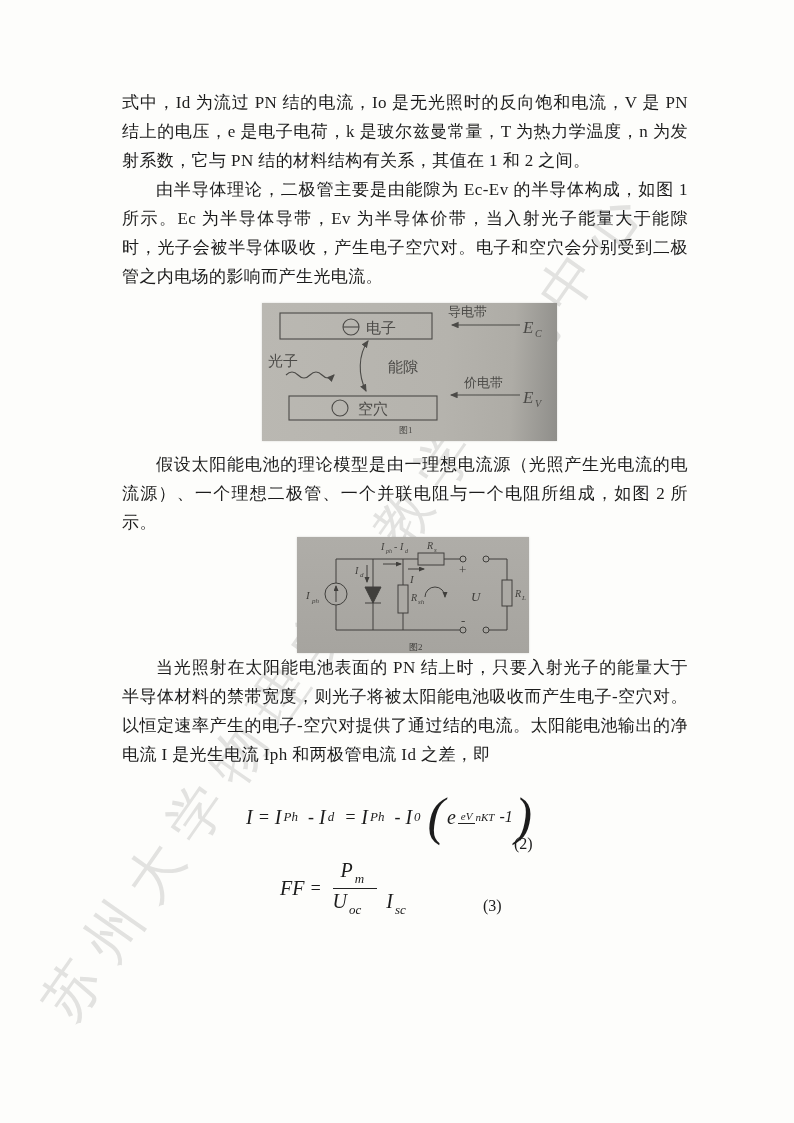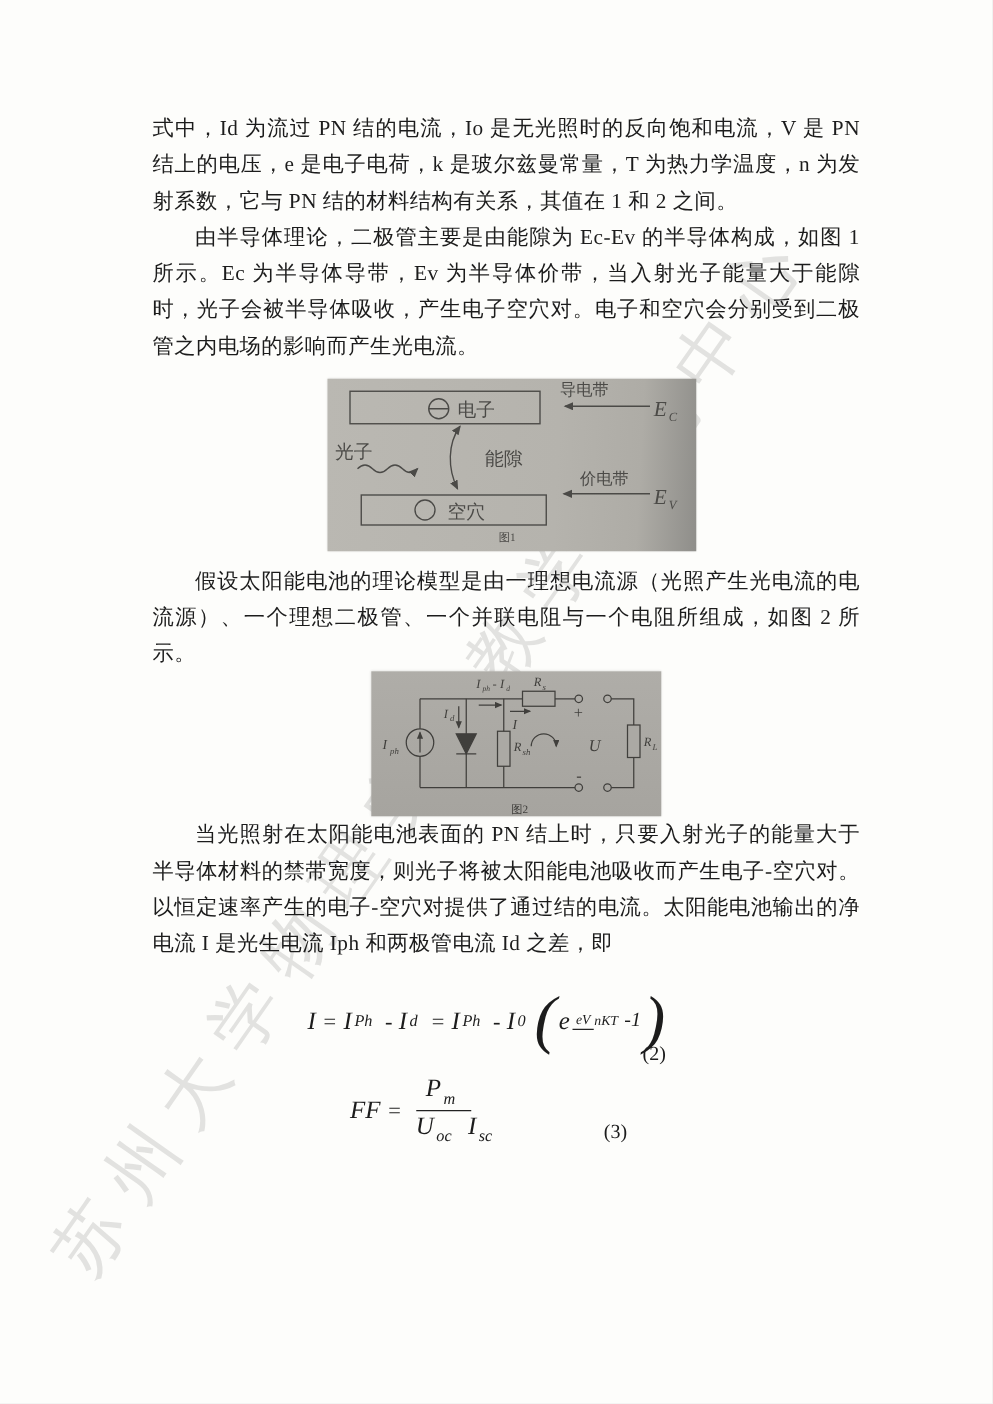--- a/index.html
+++ b/index.html
@@ -30,21 +30,21 @@
   .eop{font-size:18px;margin:0 5px}
   sub.es{font-size:13px;margin:0 5px 0 2px;vertical-align:-6px;font-style:italic}
   .paren{font-size:52px;font-weight:300;line-height:0;vertical-align:middle;margin:0 2px}
   .supfrac{display:inline-flex;flex-direction:row;align-items:center;font-size:11px;
         vertical-align:14px;line-height:1.15;margin-left:2px}
   .supfrac .fn{border-bottom:1px solid #222;padding:0 3px 1px}
   .tail{font-size:16px;margin-left:5px}
   .frac{display:inline-flex;flex-direction:column;align-items:flex-start;vertical-align:middle;
         line-height:1.1;margin-left:6px}
   .frac .fnum{border-bottom:1.3px solid #222;padding:0 8px 2px}
-  .frac .fden{padding-top:1px;display:inline-flex;gap:8px}
+  .frac .fden{padding-top:1px;display:inline-flex;gap:20px}
 </style>
 </head>
 <body>
 
 <div class="page">
 
   <div class="watermark">苏州大学物理实验教学示范中心</div>
 
   <div class="content">
 

